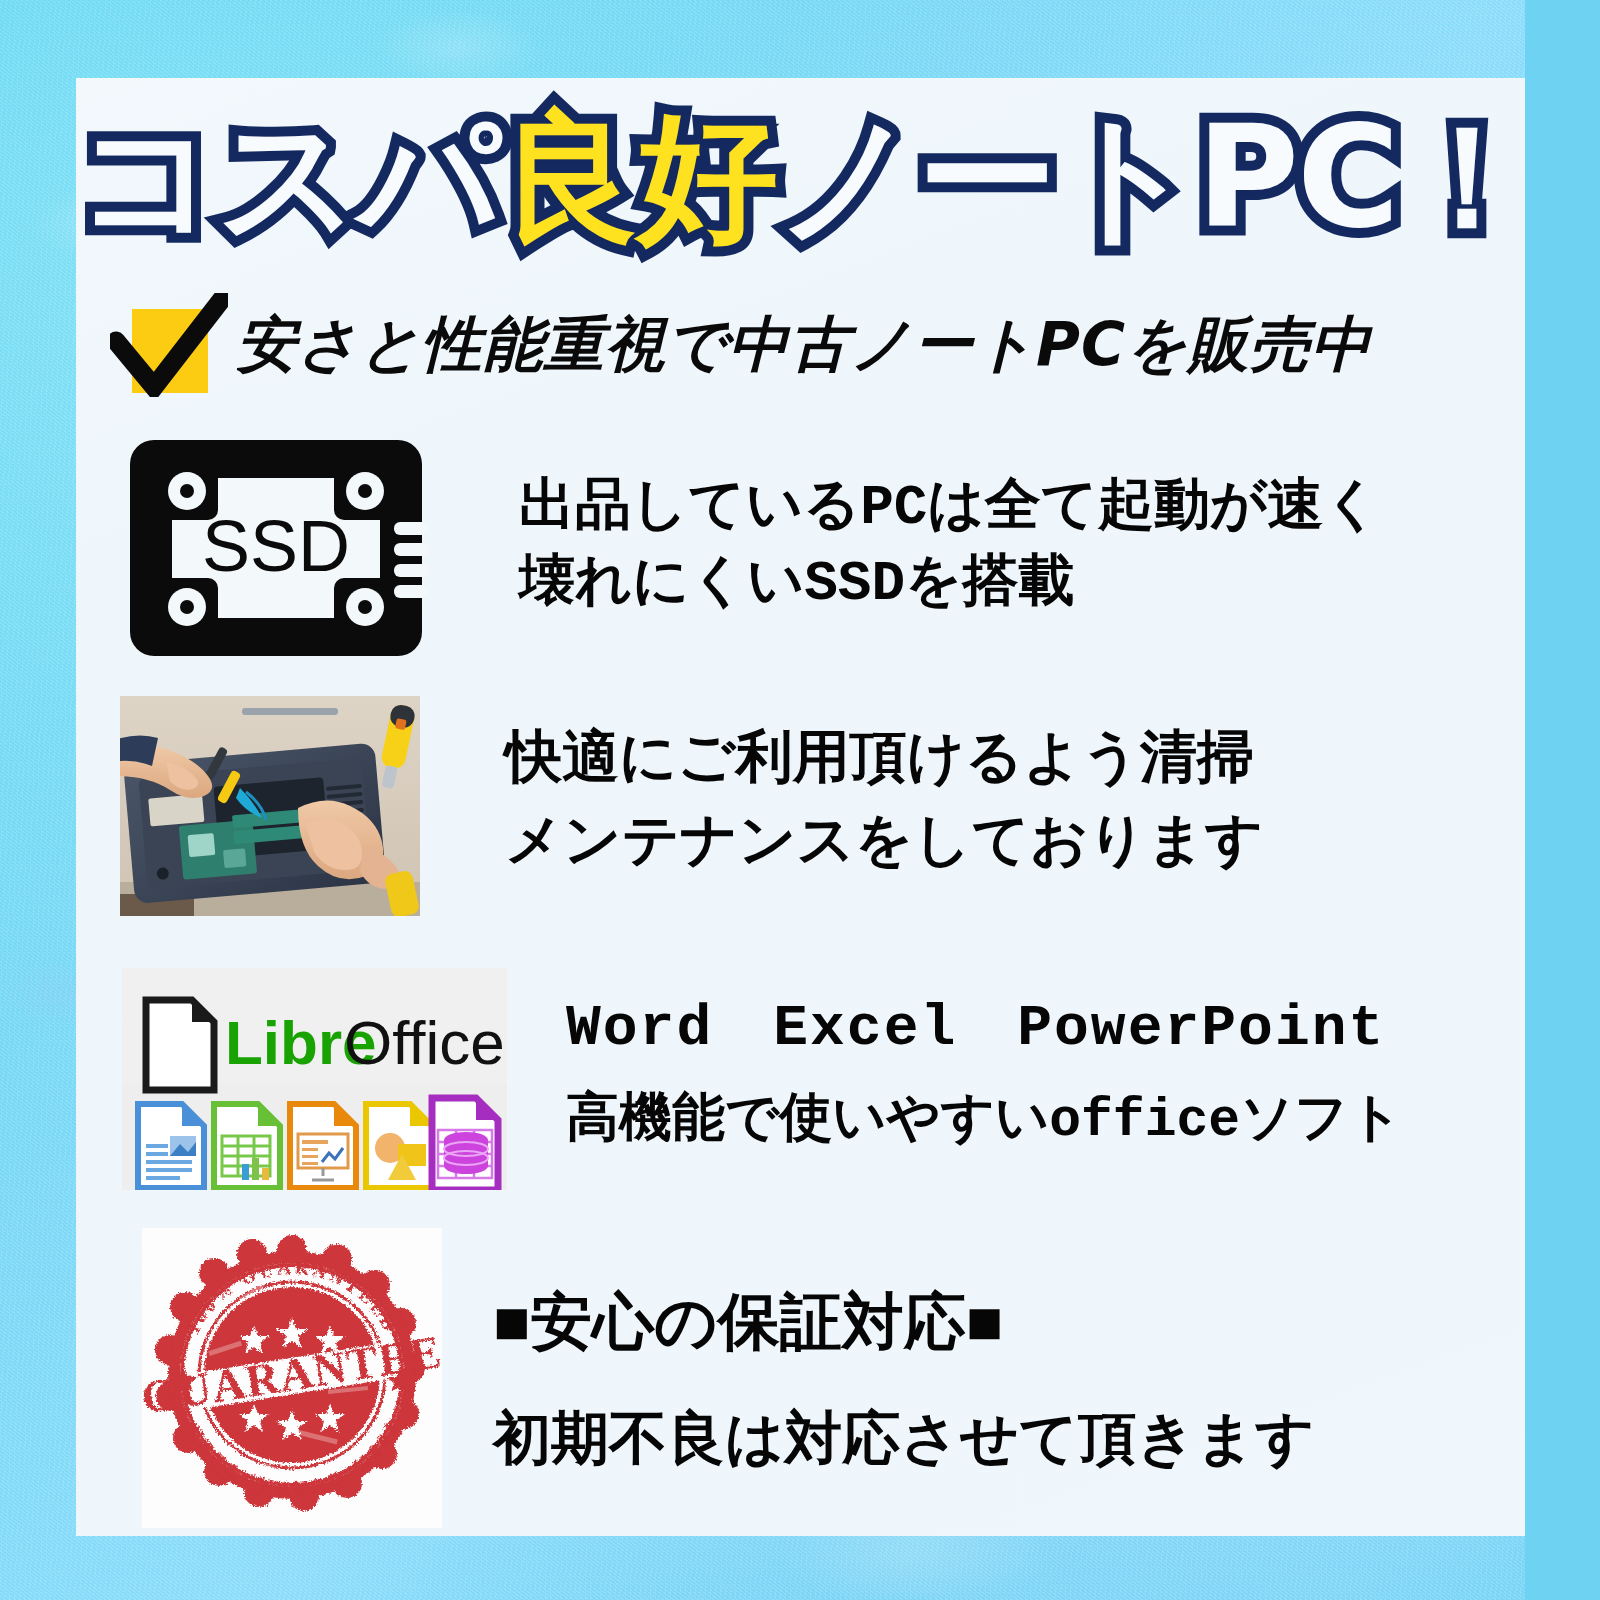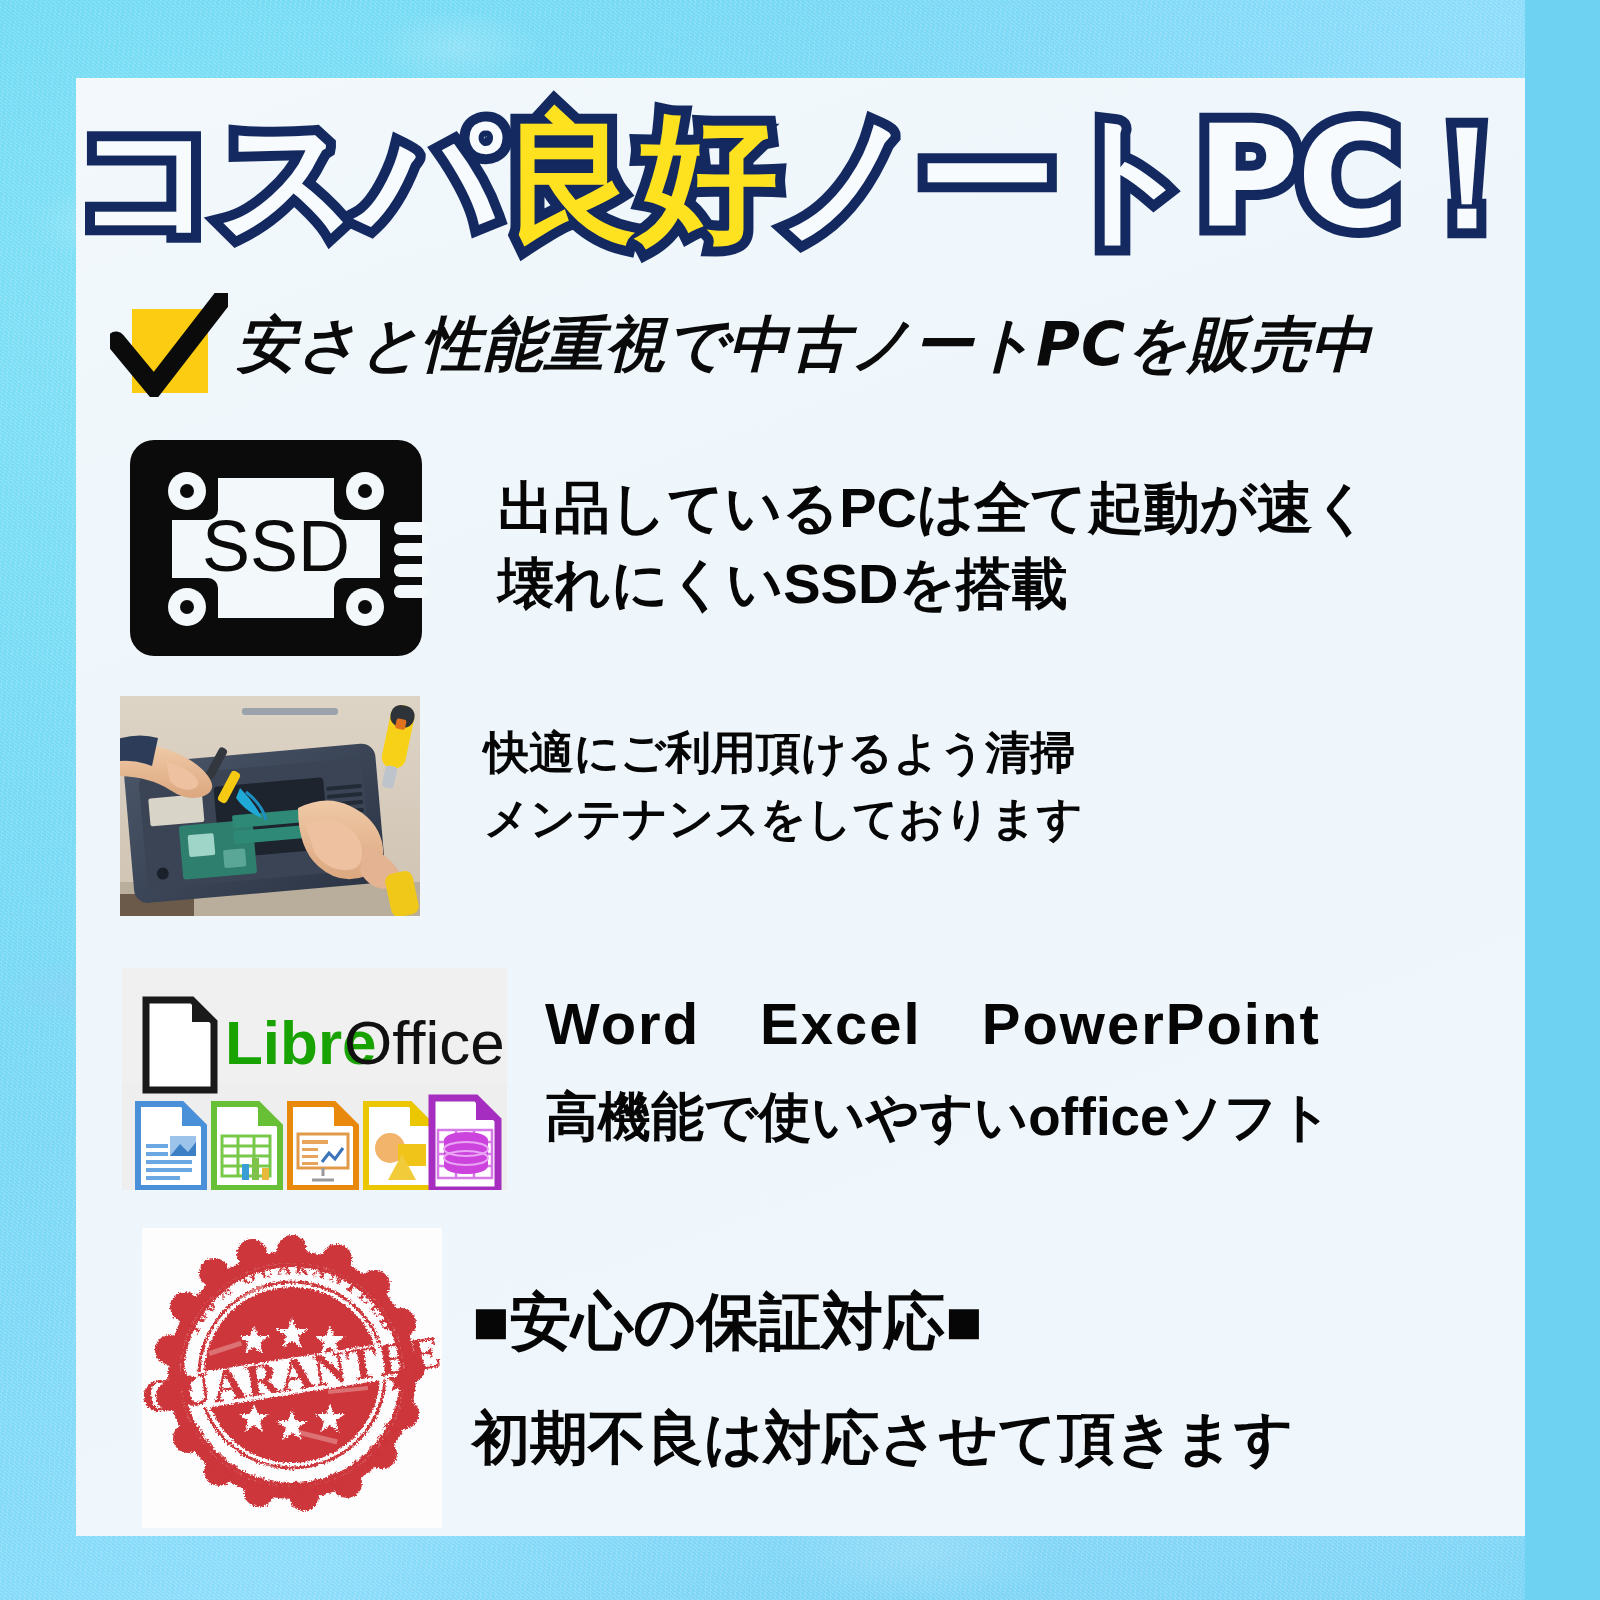--- a/index.html
+++ b/index.html
@@ -72,37 +72,37 @@
   .check-icon .sq{
     position:absolute;left:22px;top:16px;width:76px;height:84px;background:#fbcc12;
   }
   .check-icon svg{position:absolute;left:0;top:0;}
   .check-text{
     font-size:60px;font-weight:700;color:#0a0a0a;letter-spacing:1px;
     font-family:"DejaVu Sans","Liberation Sans",sans-serif;white-space:nowrap;
   }
 
   
-  .row{position:absolute;display:flex;align-items:flex-start;}
+  .row{position:absolute;display:flex;align-items:flex-start;gap:21px;}
   .row .media{flex:0 0 auto;}
   .row .copy{
-    font-family:Liberation Sans, sans-serif;
+    font-family:Liberation Mono, monospace;
     font-weight:700;color:#060606;letter-spacing:0px;
   }
   .copy .ln{display:block;white-space:nowrap;}
 
   
   #row-ssd{left:52px;top:360px;width:1380px;}
   #row-ssd .copy{margin-left:50px;margin-top:32px;font-size:56px;line-height:1.36;}
 
   .ssd-icon{width:320px;height:220px;}
 
   
   #row-maint{left:44px;top:618px;width:1390px;}
-  #row-maint .copy{margin-left:64px;margin-top:24px;font-size:45px;line-height:1.46;}
+  #row-maint .copy{margin-left:64px;margin-top:24px;font-size:57px;line-height:1.46;}
   .photo{
     width:300px;height:220px;position:relative;overflow:hidden;background:#cfc6ba;
   }
 
   
   #row-office{left:46px;top:890px;width:1400px;}
   #row-office .copy{margin-left:38px;margin-top:18px;}
   #row-office .ln1{display:block;font-size:58px;letter-spacing:2px;white-space:nowrap;}
   #row-office .ln2{display:block;font-size:53px;margin-top:18px;white-space:nowrap;}
   .lo-box{width:385px;height:222px;position:relative;overflow:hidden;

